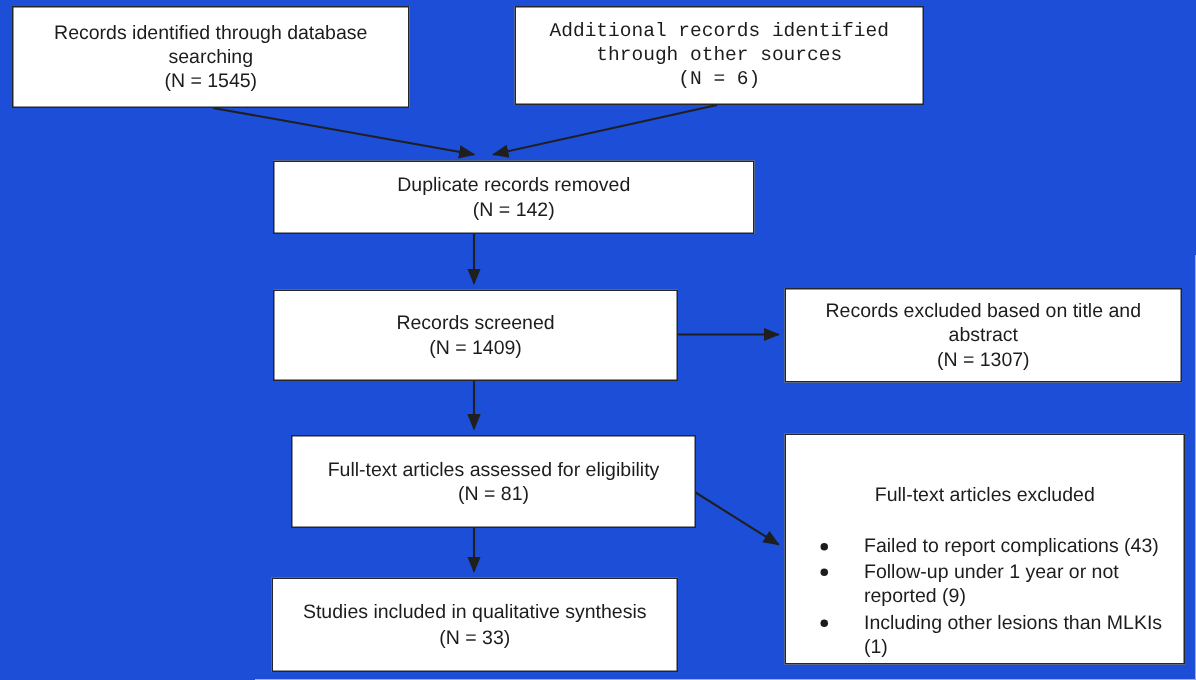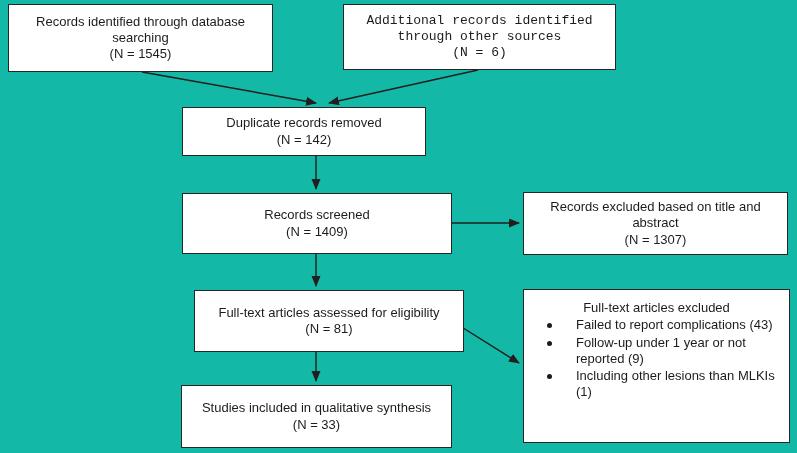--- a/index.html
+++ b/index.html
@@ -4,21 +4,21 @@
 <style>
   html, body {
     margin: 0;
     padding: 0;
     background: #ffffff;
   }
   .canvas {
     position: relative;
     width: 797px;
     height: 453px;
-    background: #14b8a6;
+    background: #1d4ed8;
     font-family: "Liberation Sans", "DejaVu Sans", sans-serif;
     color: #1c1c1c;
     overflow: hidden;
   }
   .arrows {
     position: absolute;
     left: 0;
     top: 0;
     width: 797px;
     height: 453px;
@@ -40,22 +40,22 @@
     text-align: center;
     font-size: 13px;
     line-height: 1.25;
     padding: 2px 5px;
   }
   .flow-box .label, .flow-box .count {
     display: block;
     width: 100%;
   }
   .flow-box.list-box {
-    justify-content: flex-start;
-    padding-top: 10px;
+    justify-content: space-between;
+    padding-top: 32px;
   }
   .bullet-list {
     margin: 1px 0 0 0;
     padding: 0;
     list-style: none;
     width: 100%;
     text-align: left;
   }
   .bullet-list li {
     position: relative;
@@ -97,21 +97,21 @@
   <div class="flow-box" style="left:8px; top:4px; width:265px; height:68px;">
     <span class="label">Records identified through database searching</span>
     <span class="count">(N = 1545)</span>
   </div>
 
   <div class="flow-box" style="left:343px; top:4px; width:273px; height:66px;font-family:Liberation Mono, monospace;">
     <span class="label">Additional records identified through other sources</span>
     <span class="count">(N = 6)</span>
   </div>
 
-  <div class="flow-box" style="left:182px; top:107px; width:244px; height:49px;">
+  <div class="flow-box" style="left:182px; top:107px; width:321px; height:49px;">
     <span class="label">Duplicate records removed</span>
     <span class="count">(N = 142)</span>
   </div>
 
   <div class="flow-box" style="left:182px; top:193px; width:270px; height:61px;">
     <span class="label">Records screened</span>
     <span class="count">(N = 1409)</span>
   </div>
 
   <div class="flow-box" style="left:523px; top:192px; width:265px; height:63px;text-align:center;">

